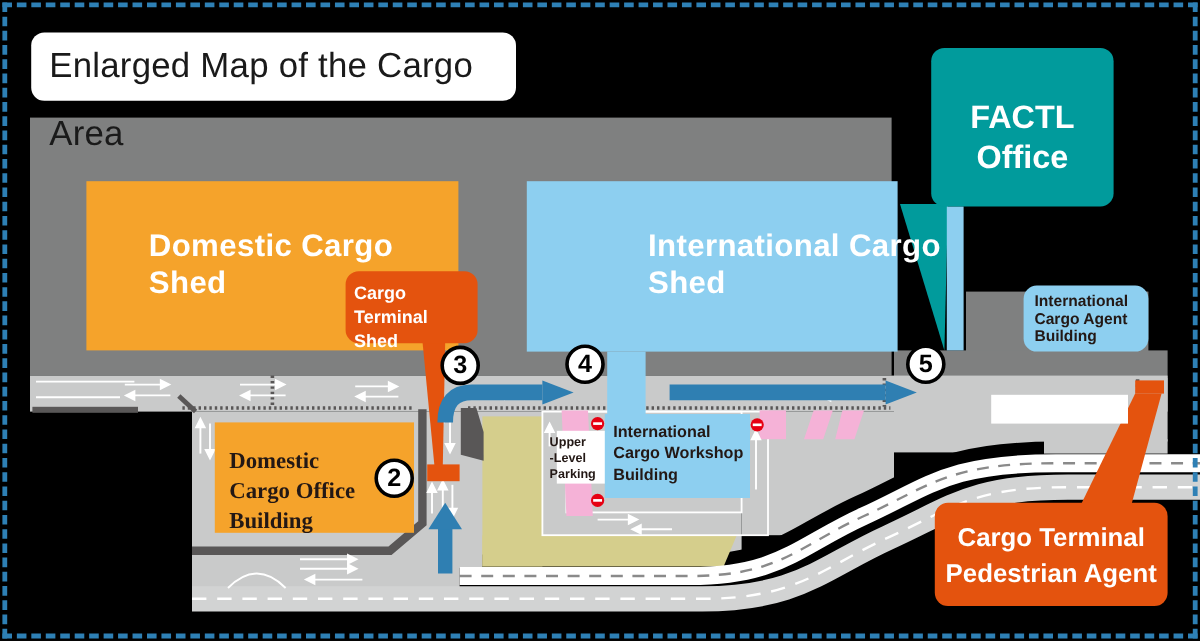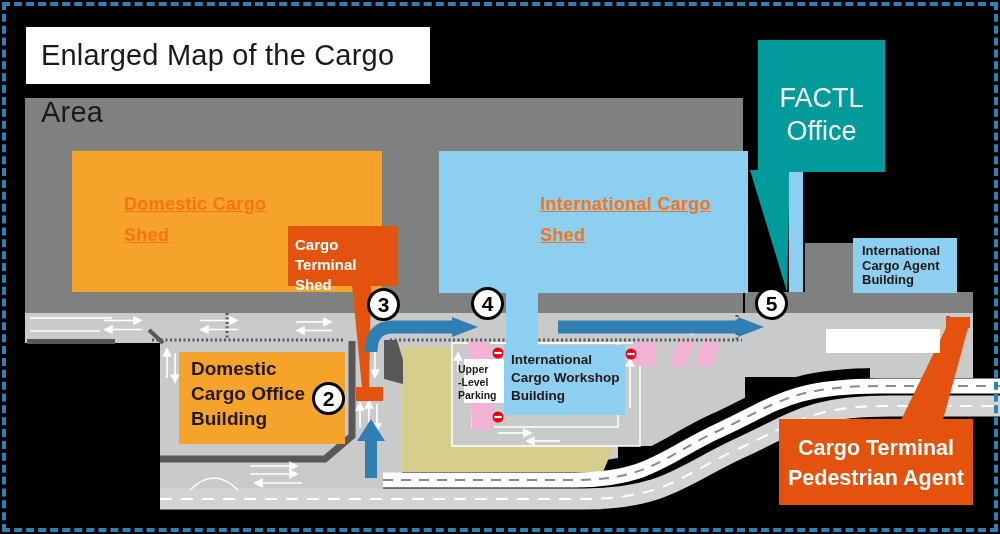--- a/index.html
+++ b/index.html
@@ -1,30 +1,30 @@
 <!DOCTYPE html>
 <html><head>
 <meta charset="utf-8">
 <style>
   html,body{margin:0;padding:0;background:#111;}
   .stage{position:relative;width:1000px;height:534px;background:#000;overflow:hidden;
          font-family:"Liberation Sans",sans-serif;}
   .stage::after{content:"";position:absolute;inset:2px;border:4px dashed #2e80b5;pointer-events:none;}
-  .abs{position:absolute;}
+  .abs{position:absolute;border-radius:11px;}
   svg.map{position:absolute;left:0;top:0;}
   .title-box{left:26px;top:27px;width:404px;height:57px;background:#fff;color:#1a1a1a;
              font-size:29px;line-height:57px;padding-left:15px;box-sizing:border-box;letter-spacing:.2px;}
-  .shed-label{color:#f97316;font-weight:600;font-size:18px;line-height:31px;letter-spacing:.3px;text-decoration:underline;}
+  .shed-label{color:#ffffff;font-weight:600;font-size:26px;line-height:31px;letter-spacing:.3px;}
   .dark-label{color:#231815;font-weight:600;}
-  .agent-label{left:191px;top:356px;font-size:19px;line-height:25px;}
+  .agent-label{left:191px;top:372px;font-size:19px;line-height:25px;font-family:Liberation Serif, serif;}
   .workshop-label{left:511px;top:351px;font-size:13.5px;line-height:18px;}
   .office-box{left:853px;top:238px;width:104px;height:55px;background:#8dcff0;}
   .office-box .txt{padding:6px 0 0 9px;font-size:13px;line-height:14.5px;}
-  .factl-box{left:758px;top:40px;width:127px;height:132px;background:#019b9c;color:#fff;
-             text-align:center;font-weight:400;font-size:27px;line-height:33px;padding-top:42px;box-sizing:border-box;}
+  .factl-box{left:776px;top:40px;width:152px;height:132px;background:#019b9c;color:#fff;
+             text-align:center;font-weight:700;font-size:27px;line-height:33px;padding-top:42px;box-sizing:border-box;}
   .gate-callout{left:288px;top:226px;width:110px;height:60px;background:#e4530e;color:#fff;
                 font-weight:600;font-size:15px;line-height:20px;padding:9px 0 0 7px;box-sizing:border-box;}
   .ped-callout{left:779px;top:419px;width:194px;height:86px;background:#e4530e;color:#fff;text-align:center;
                font-weight:600;font-size:21.5px;line-height:30px;padding-top:14px;box-sizing:border-box;}
   .parking-label{left:458px;top:363px;font-size:10.5px;line-height:13px;color:#231815;font-weight:600;padding-left:0;}
   .marker{position:absolute;width:33px;height:33px;border-radius:50%;background:#fff;border:3px solid #000;
           box-sizing:border-box;color:#000;font-weight:bold;font-size:21px;text-align:center;line-height:27px;}
 </style>
 </head>
 <body>

